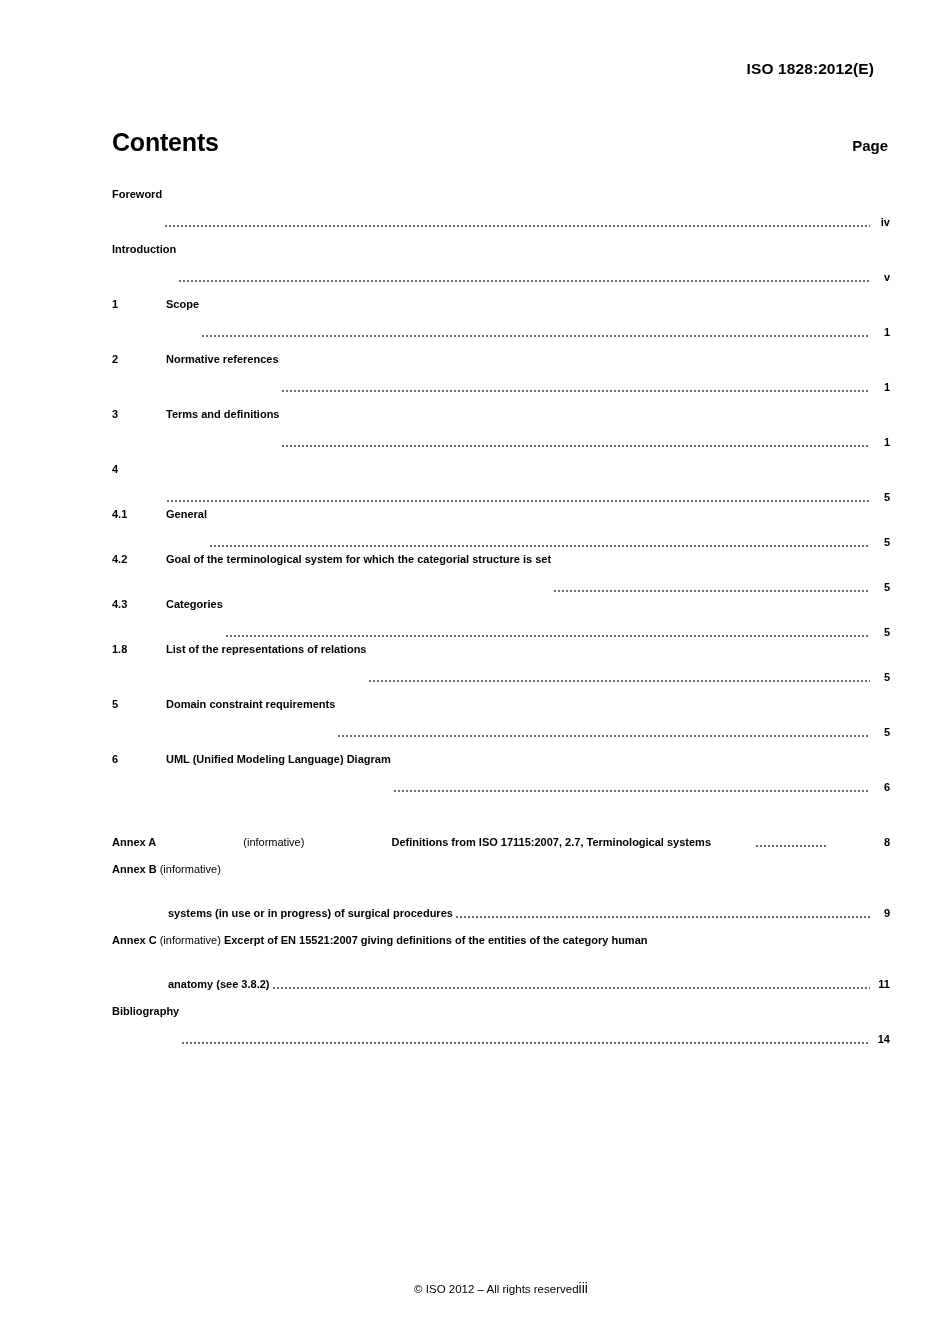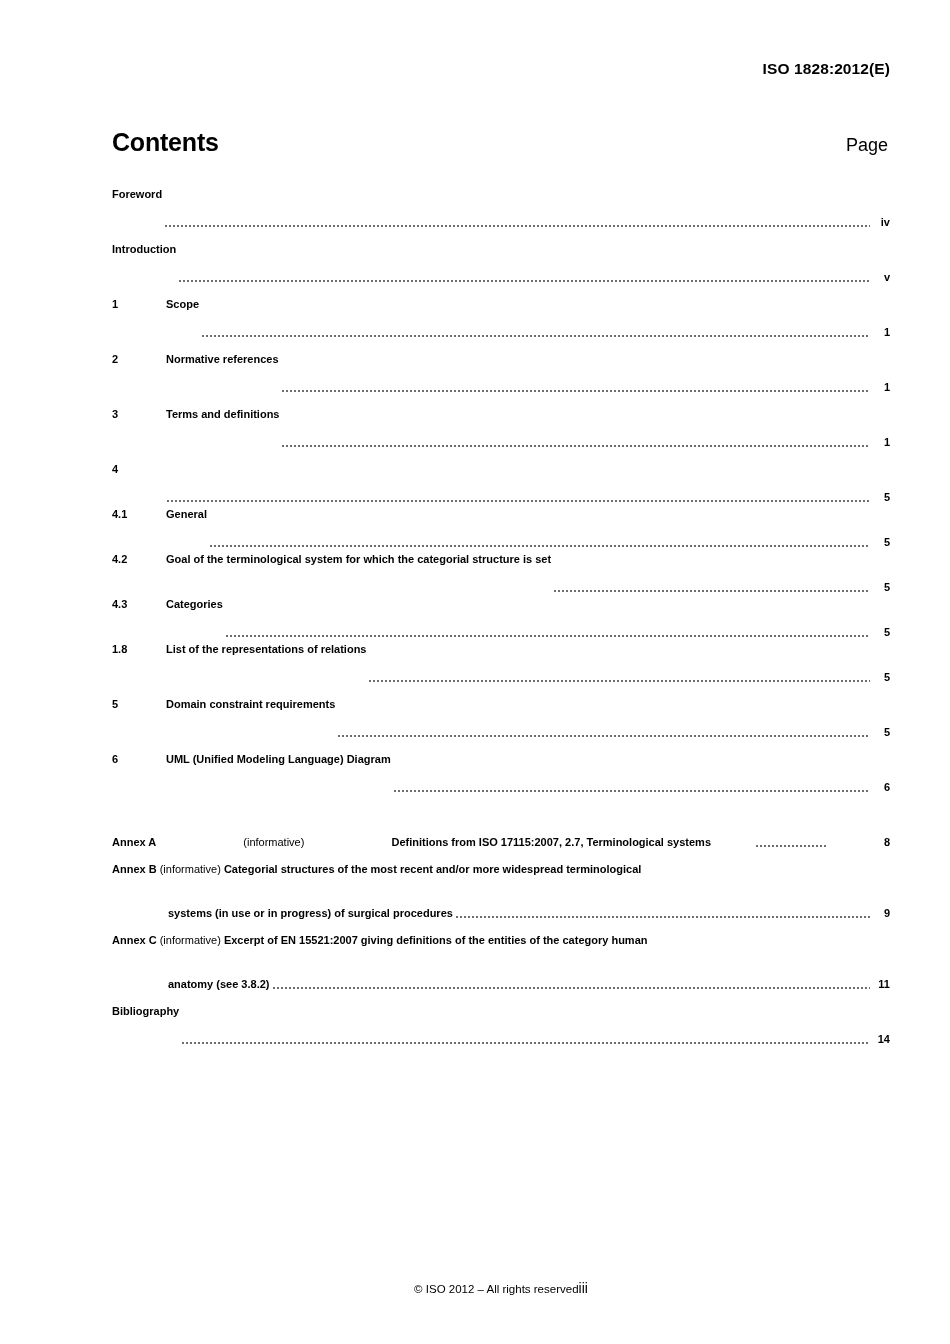--- a/index.html
+++ b/index.html
@@ -18,21 +18,21 @@
     height: 1344px;
     background: #ffffff;
     overflow: hidden;
     box-sizing: border-box;
   }
 
   
   .running-header {
     position: absolute;
     top: 60px;
-    right: 60px;
+    right: 76px;
     font-size: 15.5px;
     font-weight: bold;
     letter-spacing: 0.1px;
     white-space: nowrap;
   }
 
   
   .title-row {
     position: absolute;
     top: 128px;
@@ -41,22 +41,22 @@
     display: flex;
     align-items: baseline;
     justify-content: space-between;
   }
   .contents-title {
     font-size: 25px;
     font-weight: bold;
     letter-spacing: -0.2px;
   }
   .page-word {
-    font-size: 18px;
-    font-weight: normal;
+    font-size: 15px;
+    font-weight: bold;
     padding-right: 2px;
   }
 
   
   .toc {
     position: absolute;
     top: 186px;
     left: 112px;
     width: 778px;
   }
@@ -255,21 +255,20 @@
         <span class="pg">8</span>
       </div>
     </div>
 
     <div class="toc-entry annex gap-md">
       <div class="annex-inner">
         <span class="annex-head">Annex B</span>
         <span>&nbsp;</span>
         <span class="informative">(informative)</span>
         <span>&nbsp;</span>
-        <span class="annex-text">Categorial structures of the most recent and/or more widespread terminological</span>
       </div>
       <div class="annex-wrapline">
         <span class="annex-text">systems (in use or in progress) of surgical procedures</span>
         <span class="dots"></span>
         <span class="pg">9</span>
       </div>
     </div>
 
     <div class="toc-entry annex gap-md">
       <div class="annex-inner">

